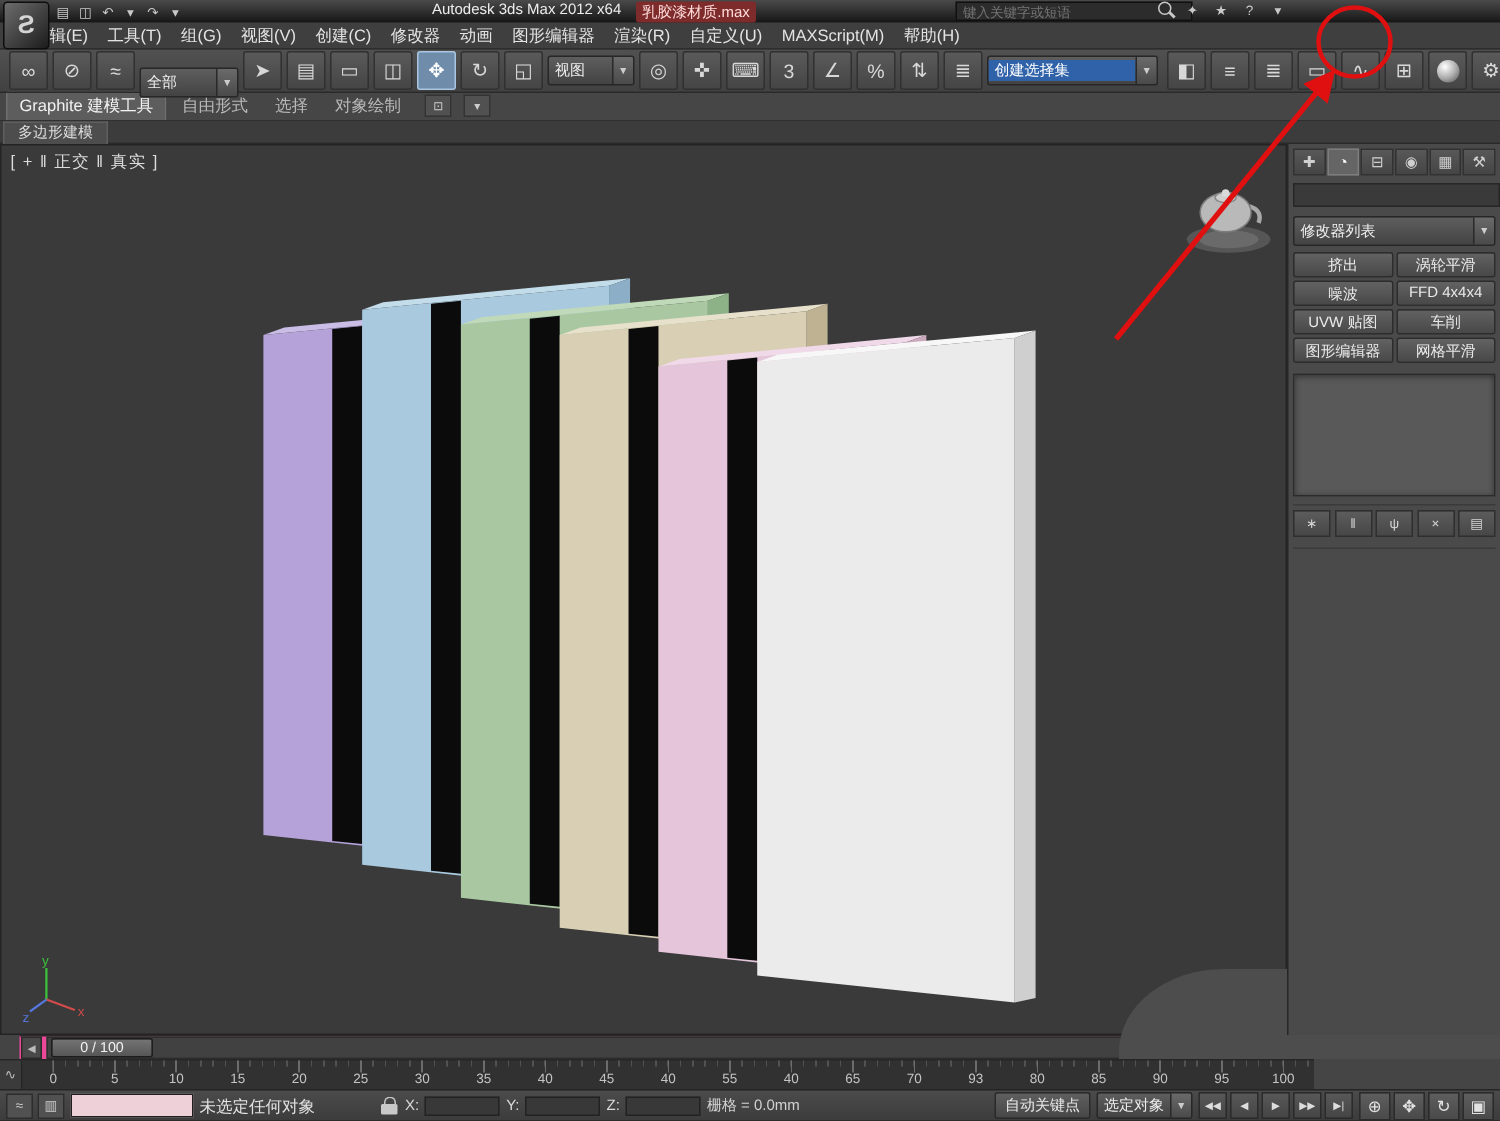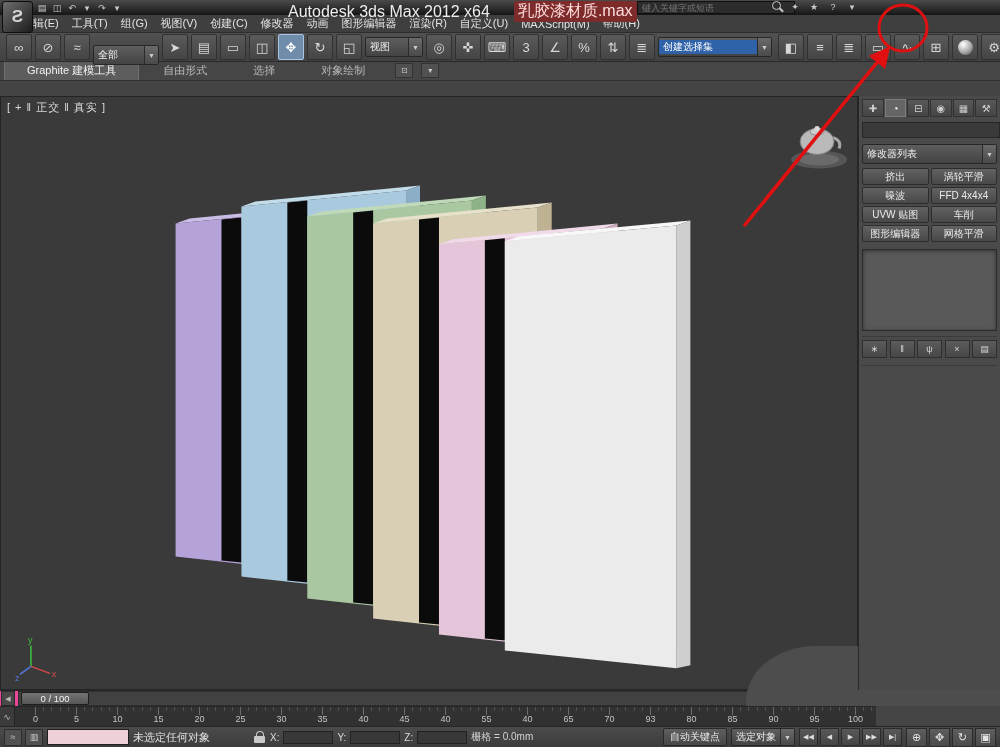--- a/index.html
+++ b/index.html
@@ -8,21 +8,21 @@
        -webkit-user-select:none;user-select:none}
   
   .titlebar{position:absolute;left:0;top:0;width:1000px;height:15px;
             background:linear-gradient(#4a4a4a,#161616);display:flex;align-items:center;
             padding-left:36px;box-sizing:border-box;z-index:10}
   .logo{position:absolute;left:2px;top:1px;width:29px;height:30px;z-index:30;
         background:linear-gradient(135deg,#6d6d6d,#1c1c1c);border:1px solid #0e0e0e;border-radius:3px;
         display:flex;align-items:center;justify-content:center;font-size:17px;font-weight:bold;color:#d5d5d5}
   .qat{display:flex;gap:3px;align-items:center}
   .ticon{font-size:9px;color:#c9c9c9;width:12px;text-align:center;line-height:12px}
-  .title-text{position:absolute;left:288px;top:1px;font-size:16px;color:#ededed;display:flex;gap:24px;align-items:center}
+  .title-text{position:absolute;left:288px;top:1px;font-size:10px;color:#ededed;display:flex;gap:10px;align-items:flex-start}
   .filename{background:#7e2b2b;color:#ffdcdc;padding:0 4px;border-radius:2px}
   .search{position:absolute;right:205px;top:1px;width:148px;height:11px;background:#2c2c2c;
           border:1px solid #101010;color:#9a9a9a;font-size:9px;padding:0 4px;font-family:inherit}
   .titleicons{position:absolute;right:142px;top:1px;display:flex;gap:7px;align-items:center;font-size:10px;color:#cfcfcf}
   .mag{display:inline-block;width:7px;height:7px;border:1.5px solid #c9c9c9;border-radius:50%;position:relative}
   .mag::after{content:"";position:absolute;left:6px;top:7px;width:5px;height:1.5px;background:#c9c9c9;transform:rotate(45deg)}
   
   .menubar{position:absolute;left:0;top:15px;width:1000px;height:18px;background:#3f3f3f;
            display:flex;align-items:center;gap:1px;padding-left:16px;box-sizing:border-box;
            border-bottom:1px solid #2d2d2d;z-index:9}
@@ -41,21 +41,21 @@
   .combo .lbl.sel{background:var(--sel,#2f62a8);color:#fff}
   .combo .arr{width:13px;align-self:stretch;border-left:1px solid #2a2a2a;display:flex;align-items:center;
               justify-content:center;font-size:7px;color:#ccc;background:linear-gradient(#6a6a6a,#4a4a4a)}
   .spacer{flex:1 1 auto}
   .sphere{width:15px;height:15px;border-radius:50%;
           background:radial-gradient(circle at 35% 30%,#ffffff,#a8a8a8 55%,#4b4b4b)}
   
   .ribbon{position:absolute;left:0;top:62px;width:1000px;height:19px;background:#464646;
           display:flex;align-items:flex-end;gap:2px;padding-left:4px;box-sizing:border-box;
           border-bottom:1px solid #303030;z-index:7}
-  .rtab{font-size:11px;color:#b9b9b9;padding:2px 22px;border-radius:3px 3px 0 0}
+  .rtab{font-size:11px;color:#b9b9b9;padding:2px 8px;border-radius:3px 3px 0 0}
   .rtab.active{background:#5d5d5d;color:#f2f2f2;border:1px solid #707070;border-bottom:none}
   .ricon{margin:0 0 2px 6px;font-size:8px;color:#ccc;width:16px;height:13px;background:#515151;
          border:1px solid #333;display:flex;align-items:center;justify-content:center}
   .subtabrow{position:absolute;left:0;top:81px;width:1000px;height:15px;background:#3c3c3c;
              border-bottom:1px solid #2a2a2a;display:flex;align-items:center;padding-left:2px;box-sizing:border-box;z-index:7}
   .stab{font-size:10px;color:#ddd;background:#4d4d4d;border:1px solid #5f5f5f;border-bottom:none;
         padding:0 9px;height:14px;line-height:14px}
   
   .viewport{position:absolute;left:0;top:96px;width:858px;height:594px;background:#3a3a3a;
             border:1px solid #242424;box-sizing:border-box}
@@ -79,21 +79,21 @@
   .stackbox{height:80px;background:#595959;border:1px solid #2b2b2b;box-shadow:inset 0 1px 4px rgba(0,0,0,.45);
             margin-bottom:5px}
   .stacktools{display:flex;gap:2px;justify-content:space-between;border-top:1px solid #3a3a3a;padding-top:3px}
   .stool{width:23px;height:16px;background:linear-gradient(#5c5c5c,#474747);border:1px solid #2f2f2f;
          display:flex;align-items:center;justify-content:center;font-size:9px;color:#d5d5d5}
   .paneldiv{margin-top:7px;border-top:1px solid #3a3a3a;height:0}
   
   .blob{position:absolute;left:746px;top:646px;width:254px;height:60px;background:#4d4d4d;
         border-top-left-radius:70px 55px;z-index:4}
   
-  .timeline{position:absolute;left:0;top:690px;width:858px;height:16px;background:#ec4899;
+  .timeline{position:absolute;left:13px;top:690px;width:858px;height:16px;background:#ec4899;
             border-top:1px solid #292929;display:flex;align-items:center;box-sizing:border-box;z-index:2}
   .tl-arrow{width:12px;height:13px;font-size:7px;color:#bbb;display:flex;align-items:center;justify-content:center;
             background:#494949;border:1px solid #2b2b2b;margin:0 1px}
   .tl-channel{flex:1;height:13px;margin:0 2px;background:#414141;border:1px solid #2e2e2e;position:relative}
   .tl-handle{position:absolute;left:2px;top:0;width:66px;height:11px;background:linear-gradient(#747474,#565656);
              border:1px solid #1e1e1e;border-radius:2px;font-size:9.5px;color:#f2f2f2;display:flex;
              align-items:center;justify-content:center}
   
   .ruler{position:absolute;left:0;top:706px;width:876px;height:20px;background:#313131;
          border-top:1px solid #262626;display:flex;box-sizing:border-box;z-index:2}
@@ -226,20 +226,23 @@
     </div>
 
   <div class="ribbon" id="rtabs">
       <div class="rtab active">Graphite 建模工具</div>
       <div class="rtab">自由形式</div>
       <div class="rtab">选择</div>
       <div class="rtab">对象绘制</div>
       <span class="ricon">⊡</span>
       <span class="ricon">▾</span>
     </div>
+  <div class="subtabrow">
+    <div class="stab">多边形建模</div>
+  </div>
 
   <div class="viewport">
     <span class="vlabel">[ + ‖ 正交 ‖ 真实 ]</span>
     <svg class="scene" viewBox="0 0 858 592">
       <g id="boards">
           <polygon points="175,126 340,110 354,105 189,121" fill="#c9bce5"></polygon>
           <polygon points="340,110 354,105 354,475 340,478" fill="#9686bd"></polygon>
           <polygon points="175,126 340,110 340,478 175,460" fill="#b4a2d8"></polygon>
           <polygon points="221,122 241,120 241,466 221,464" fill="#0b0b0b"></polygon>
           <polygon points="241,109 406,93 420,88 255,104" fill="#c3dcea"></polygon>

